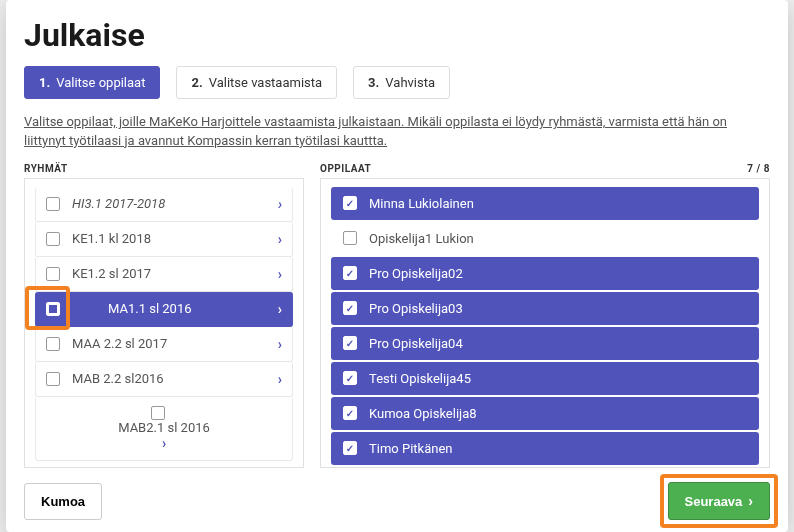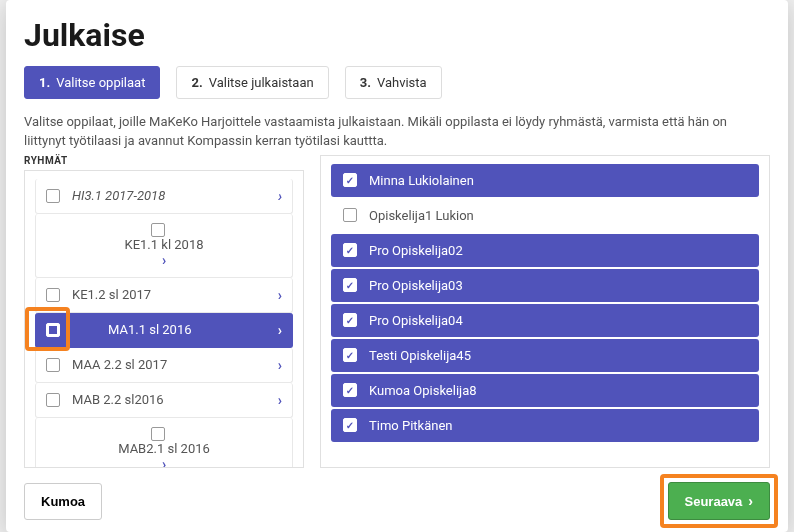--- a/index.html
+++ b/index.html
@@ -47,21 +47,22 @@
 .step .num { font-weight: 700; }
 .step.active {
   background: #5053ba;
   color: #fff;
   border-color: #5053ba;
 }
 .instructions {
   font-size: 13px;
   color: #555;
   line-height: 1.45;
-  margin-bottom: 4px;
+  margin-bottom: 12px;
+  text-decoration: underline;
 }
 .columns {
   display: flex;
   gap: 16px;
   flex: 1;
   min-height: 0;
 }
 .col { display: flex; flex-direction: column; flex: 1; min-width: 0; }
 .col-header {
   display: flex;
@@ -213,21 +214,21 @@
 <div class="modal">
   <h1 class="title">Julkaise</h1>
 
   <div class="steps" id="steps">
       <div class="step active">
         <span class="num">1.</span>
         <span>Valitse oppilaat</span>
       </div>
       <div class="step">
         <span class="num">2.</span>
-        <span>Valitse julkaistaan</span>
+        <span>Valitse vastaamista</span>
       </div>
       <div class="step">
         <span class="num">3.</span>
         <span>Vahvista</span>
       </div>
     </div>
 
   <p class="instructions">Valitse oppilaat, joille MaKeKo Harjoittele vastaamista julkaistaan. Mikäli oppilasta ei löydy ryhmästä, varmista että hän on liittynyt työtilaasi ja avannut Kompassin kerran työtilasi kauttta.</p>
 
   <div class="columns">
@@ -236,21 +237,21 @@
         <span>RYHMÄT</span>
       </div>
       <div class="list-wrap">
         <div class="list-scroll" id="groups-list">
             <div class="group-row" style="visibility: hidden; height: 0px; padding: 0px 10px; border: none;"></div>
             <div class="group-row" style="position: relative; font-style: italic;">
               <span class="cbx"></span>
               <span class="label">HI3.1 2017-2018</span>
               <span class="chev">›</span>
             </div>
-            <div class="group-row" style="position: relative; flex-direction: column;">
+            <div class="group-row" style="position: relative;">
               <span class="cbx"></span>
               <span class="label">KE1.1 kl 2018</span>
               <span class="chev">›</span>
             </div>
             <div class="group-row" style="position: relative;">
               <span class="cbx"></span>
               <span class="label">KE1.2 sl 2017</span>
               <span class="chev">›</span>
             </div>
             <div class="group-row selected" style="position: relative;">
@@ -271,20 +272,24 @@
             </div>
             <div class="group-row" style="position: relative; flex-direction: column;">
               <span class="cbx"></span>
               <span class="label">MAB2.1 sl 2016</span>
               <span class="chev">›</span>
             </div>
           </div>
       </div>
     </div>
     <div class="col">
+      <div class="col-header">
+        <span>OPPILAAT</span>
+        <span>7 / 8</span>
+      </div>
       <div class="list-wrap">
         <div class="list-scroll" id="students-list">
             <div class="student-row">
               <span class="cbx"></span>
               <span>Minna Lukiolainen</span>
             </div>
             <div class="student-row unselected">
               <span class="cbx"></span>
               <span>Opiskelija1 Lukion</span>
             </div>

